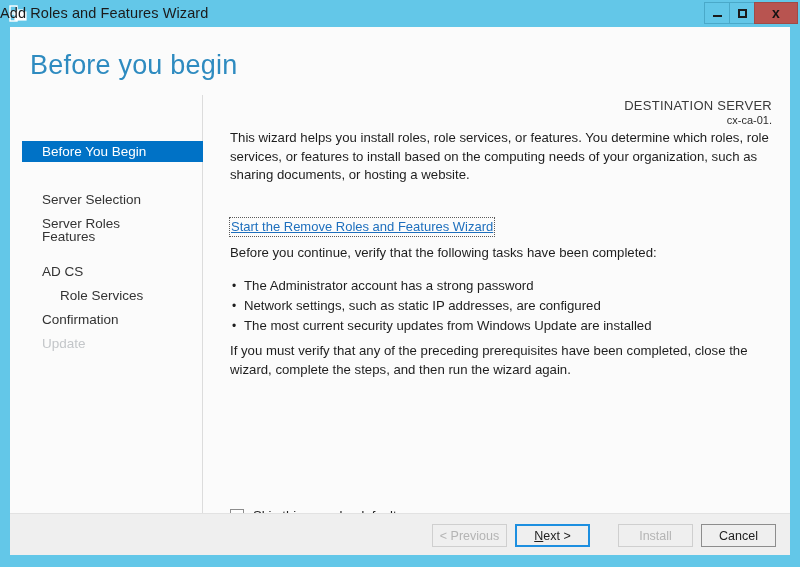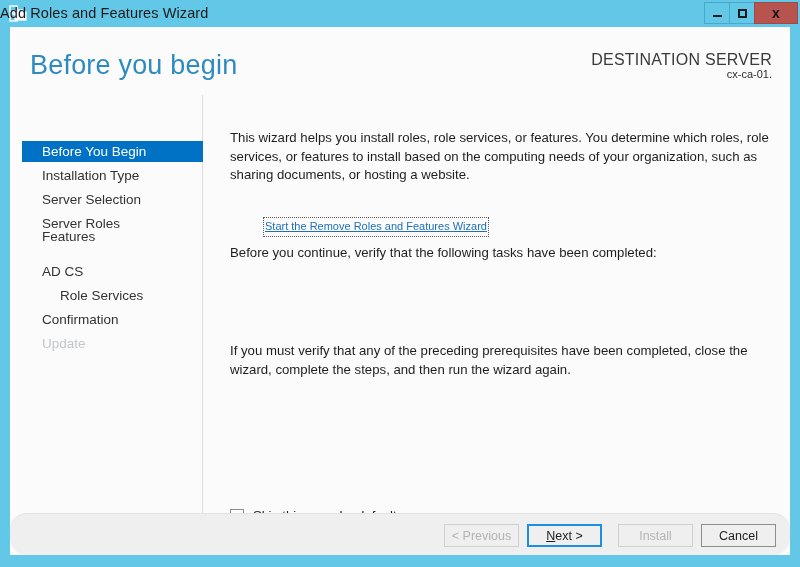--- a/index.html
+++ b/index.html
@@ -118,25 +118,26 @@
     color: #2e8bc0;
     letter-spacing: 0.2px;
     white-space: nowrap;
   }
   .dest-block {
     position: absolute;
     right: 18px; top: 26px;
     text-align: right;
   }
   .dest-label {
-    font-size: 16px;
+    font-size: 13px;
     color: #3a3a3a;
     letter-spacing: 0.25px;
     line-height: 14px;
     white-space: nowrap;
+    margin-top: 46px;
   }
   .dest-value {
     font-size: 11px;
     color: #2c2c2c;
     line-height: 15px;
     white-space: nowrap;
   }
 
   
   .nav {
@@ -189,30 +190,29 @@
   .link-label {
     position: absolute;
     left: 16px;
     font-size: 13.2px;
     color: #1e1e1e;
     line-height: 18.5px;
   }
   .wizard-link {
     position: absolute;
     left: 15px;
-    font-size: 11px;
+    font-size: 13px;
     line-height: 17px;
     color: #1e6fbd;
     text-decoration: underline;
     border: 1px dotted #5a5a5a;
     padding: 0px 1px 1px 1px;
     display: inline-block;
     cursor: pointer;
     white-space: nowrap;
-    margin-left: 34px;
   }
   .bullets {
     position: absolute;
     left: 16px;
     width: 545px;
   }
   .bullet-row {
     font-size: 13.2px;
     color: #1e1e1e;
     line-height: 20px;
@@ -254,21 +254,20 @@
 
   
   .footer {
     position: absolute;
     left: 0; top: 486px;
     width: 780px;
     height: 42px;
     background: #efefef;
     border-top: 1px solid #e2e2e2;
     box-sizing: border-box;
-    border-radius: 17px;
   }
   .btn-row {
     position: absolute;
     right: 14px;
     top: 10px;
     display: flex;
     gap: 8px;
   }
   .btn {
     width: 75px;
@@ -285,21 +284,21 @@
     cursor: default;
     white-space: nowrap;
   }
   .btn.disabled {
     color: #b4b4b4;
     border-color: #cfcfcf;
   }
   .btn.focused {
     border: 2px solid #1d8fe0;
   }
-  .btn.gap-left { margin-left: 8px; }
+  .btn.gap-left { margin-left: 20px; }
   .btn.cancel { border-color: #8d8d8d; }
 </style>
 </head>
 <body>
 
 <div class="window">
 
   <div class="titlebar">
     <span class="title-icon">
       <svg width="20" height="20" viewBox="0 0 20 20">
@@ -328,37 +327,41 @@
     <div class="header">
       <div class="page-title">Before you begin</div>
       <div class="dest-block">
         <div class="dest-label">DESTINATION SERVER</div>
         <div class="dest-value">cx-ca-01.</div>
       </div>
     </div>
 
     <div class="nav">
       <div class="nav-item selected" style="top:46px">Before You Begin</div>
-      <div class="nav-item" style="top:70px">Installation Type</div>
       <div class="nav-item" style="top:94px">Server Selection</div>
       <div class="nav-item" style="top:118px">Server Roles</div>
       <div class="nav-item" style="top:131px">Features</div>
       <div class="nav-item" style="top:166px">AD CS</div>
       <div class="nav-item indent" style="top:190px">Role Services</div>
       <div class="nav-item" style="top:214px">Confirmation</div>
       <div class="nav-item disabled" style="top:238px">Update</div>
     </div>
 
     <div class="content">
       <div class="para" style="top:34px">This wizard helps you install roles, role services, or features. You determine which roles, role services, or features to install based on the computing needs of your organization, such as sharing documents, or hosting a website.</div>
 
       <a class="wizard-link" style="top:122px">Start the Remove Roles and Features Wizard</a>
 
       <div class="para" style="top:149px">Before you continue, verify that the following tasks have been completed:</div>
 
+      <div class="bullets" style="top:181px">
+        <div class="bullet-row">The Administrator account has a strong password</div>
+        <div class="bullet-row">Network settings, such as static IP addresses, are configured</div>
+        <div class="bullet-row">The most current security updates from Windows Update are installed</div>
+      </div>
 
       <div class="para" style="top:247px">If you must verify that any of the preceding prerequisites have been completed, close the wizard, complete the steps, and then run the wizard again.</div>
     </div>
 
     <div class="skip-row">
       <span class="checkbox"></span>
       <span class="skip-label"><span class="accel">S</span><span>kip this page by default</span></span>
     </div>
 
     <div class="footer">

